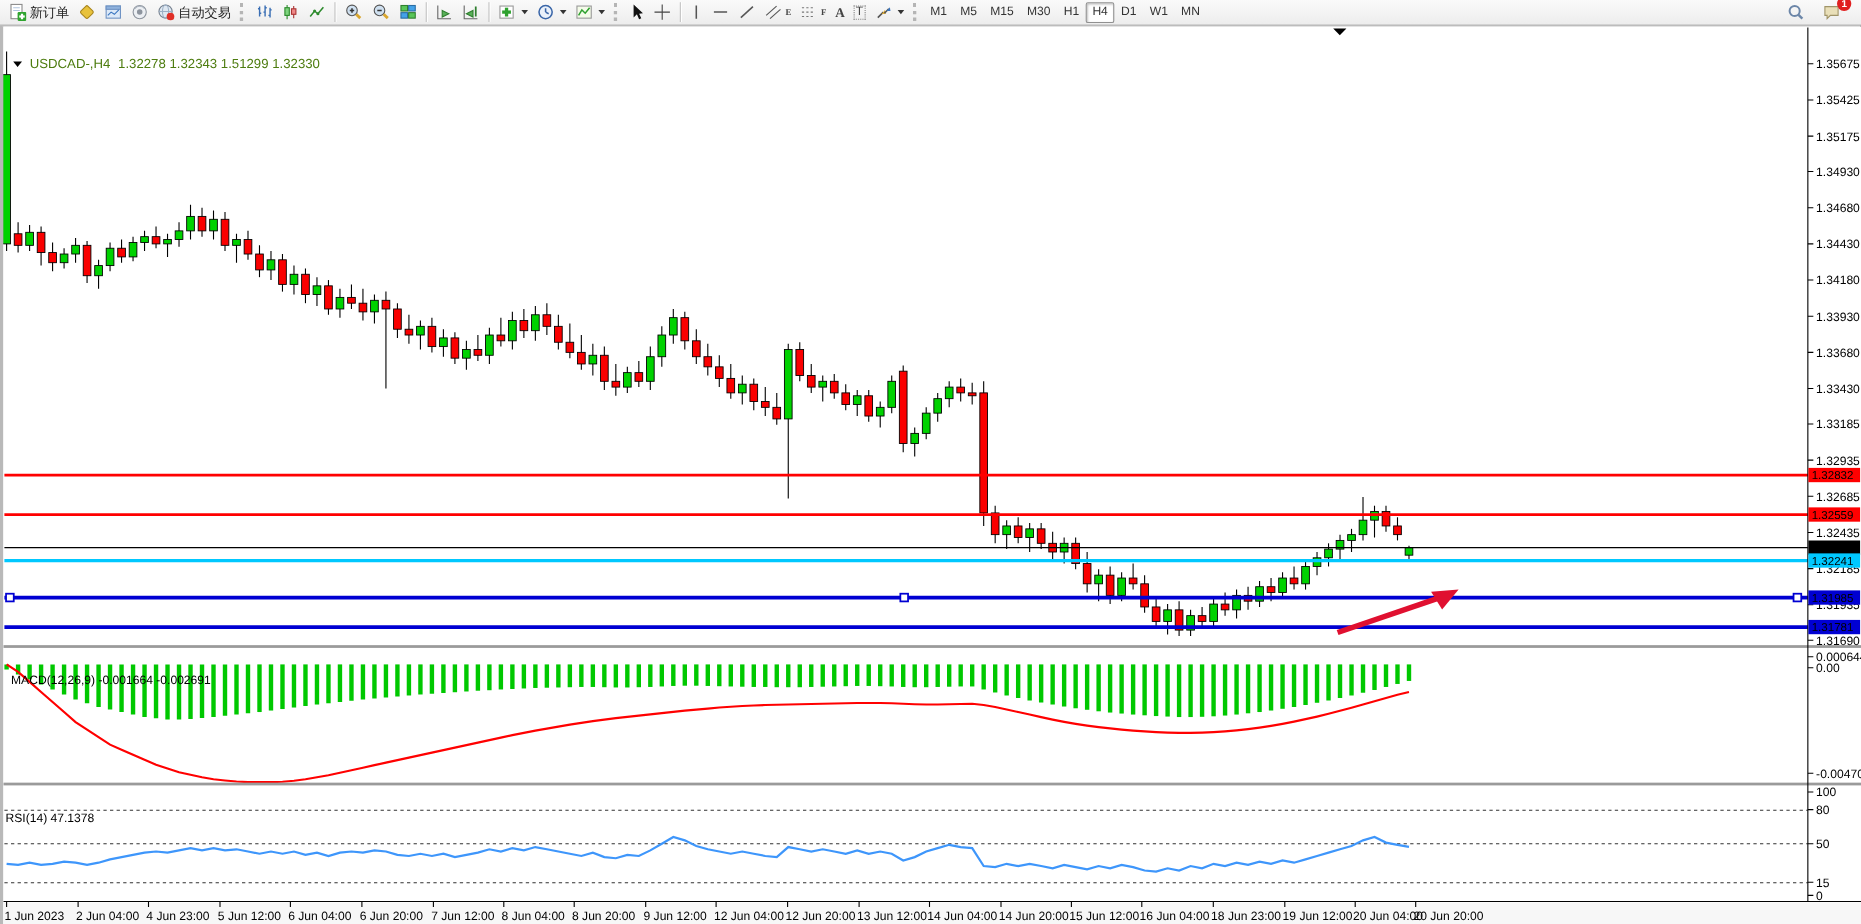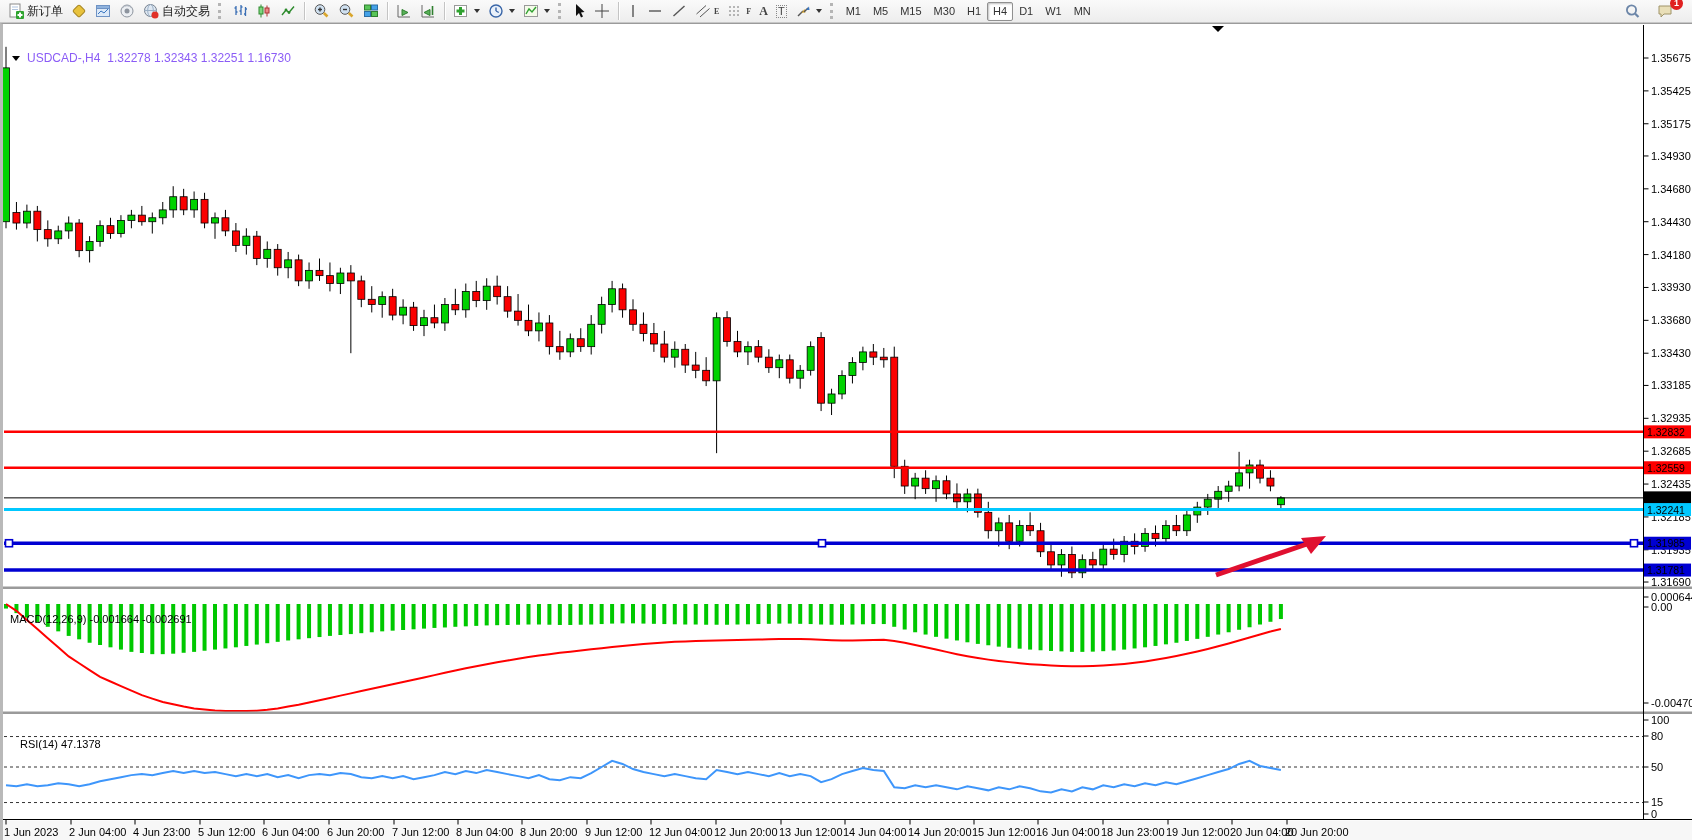--- a/index.html
+++ b/index.html
@@ -16,24 +16,24 @@
   .glyph{font-size:12px;color:#444;font-weight:bold;font-family:"Liberation Serif",serif;}
   .glyphbox{font-size:11px;color:#444;border:1px dotted #888;padding:0 1px;line-height:11px;}
   #right-tools{margin-left:auto;display:flex;align-items:center;gap:8px;padding-right:10px;}
   .badge{position:absolute;right:-6px;top:-5px;background:#e02020;color:#fff;border-radius:50%;width:13px;height:13px;
     font-size:9px;display:flex;align-items:center;justify-content:center;font-weight:bold;}
   
   #chartwin{position:absolute;left:0;top:23px;width:1692px;height:817px;background:#fff;
     border-left:3px solid #b9b9b9;border-right:1px solid #9b9b9b;border-top:1px solid #9b9b9b;box-sizing:border-box;}
   #chart-svg{position:absolute;left:0;top:0;}
   svg text{font-family:"Liberation Sans",sans-serif;fill:#000;}
-  #sym-title{position:absolute;left:9px;top:27px;font-size:12px;color:#8b5cf6;display:flex;align-items:center;gap:7px;z-index:3;}
+  #sym-title{position:absolute;left:9px;top:27px;font-size:12px;color:#4d7c0f;display:flex;align-items:center;gap:7px;z-index:3;}
   .tri{width:0;height:0;border-left:4px solid transparent;border-right:4px solid transparent;border-top:5px solid #000;display:inline-block;}
   #macd-label{position:absolute;left:7px;top:589px;font-size:11px;color:#000;z-index:3;text-align:right;}
-  #rsi-label{position:absolute;left:17px;top:714px;font-size:11px;color:#000;z-index:3;}
+  #rsi-label{position:absolute;left:2px;top:714px;font-size:11px;color:#000;z-index:3;}
 </style>
 </head>
 <body>
 
 <div id="app">
 
   <div id="toolbar">
     <span class="tb">
       <svg width="16" height="16">
           <rect x="2" y="1" width="10" height="13" fill="#fff" stroke="#8a8a8a"></rect>
@@ -737,18 +737,18 @@
         <line x1="1168" y1="818.5" x2="1168" y2="823.5" stroke="#000"></line>
         <text x="1166" y="835" font-size="11">19 Jun 12:00</text>
         <line x1="1232" y1="818.5" x2="1232" y2="823.5" stroke="#000"></line>
         <text x="1230" y="835" font-size="11">20 Jun 04:00</text>
         <line x1="1287" y1="818.5" x2="1287" y2="823.5" stroke="#000"></line>
         <text x="1285" y="835" font-size="11">20 Jun 20:00</text>
       </svg>
     <div id="sym-title">
       <span class="tri"></span>
       <span>USDCAD-,H4</span>
-      <span>1.32278 1.32343 1.32251 1.16730</span>
+      <span>1.32278 1.32343 1.51299 1.32330</span>
     </div>
     <div id="macd-label">MACD(12,26,9) -0.001664 -0.002691</div>
     <div id="rsi-label">RSI(14) 47.1378</div>
   </div>
 </div>
 
 </body></html>

